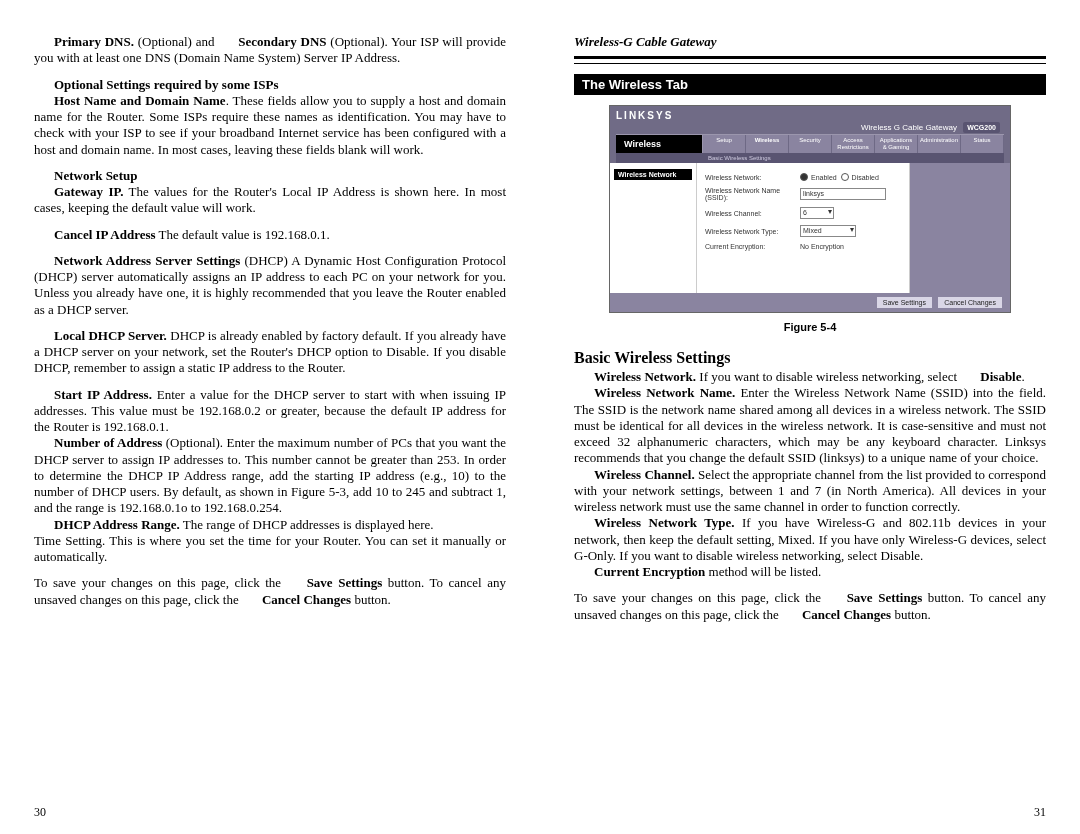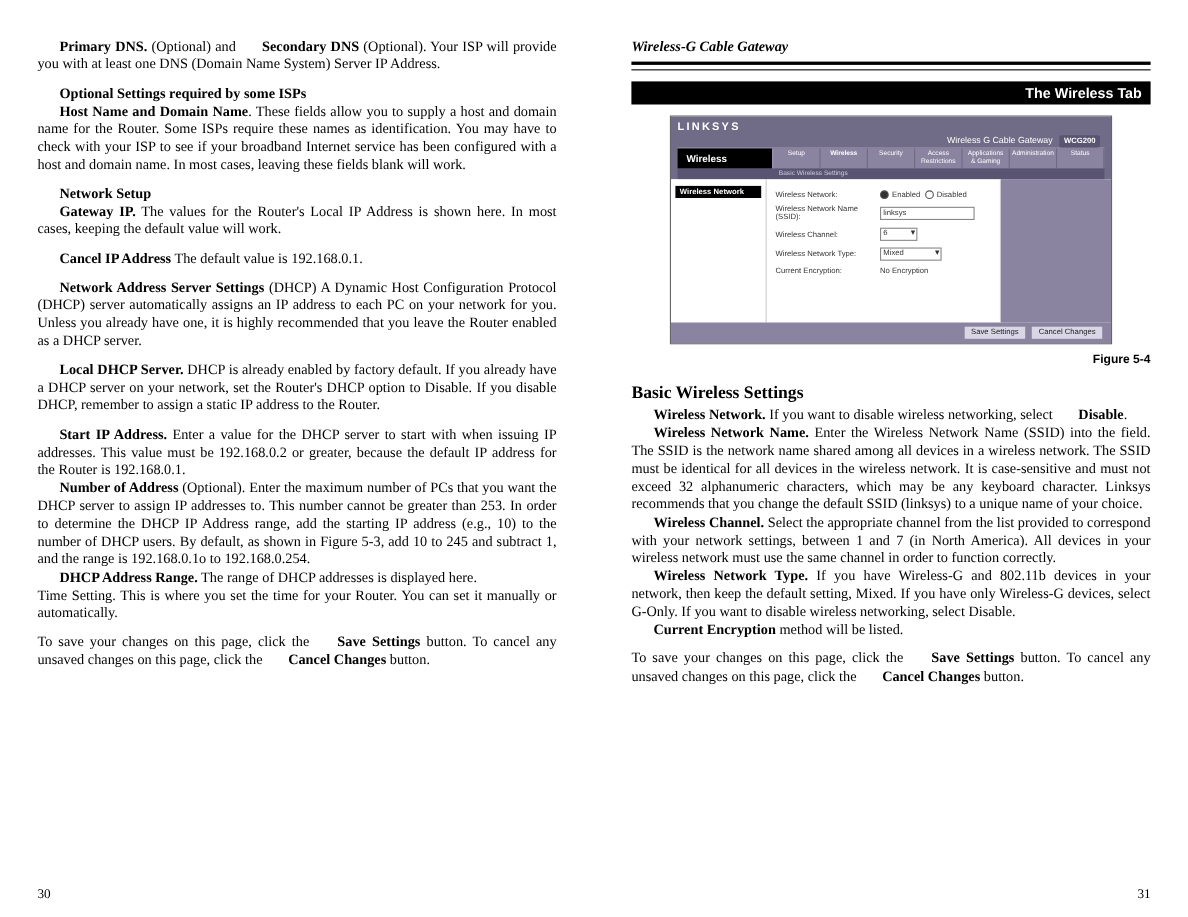--- a/index.html
+++ b/index.html
@@ -41,42 +41,41 @@
   .hr-thick { border-top: 3px solid #000; margin: 2px 0 4px 0; }
   .hr-thin { border-top: 1px solid #000; margin: 0 0 10px 0; }
   .section-bar {
     background: #000;
     color: #fff;
     font-family: Arial, Helvetica, sans-serif;
     font-weight: bold;
     font-size: 13px;
     padding: 3px 8px;
     margin-bottom: 10px;
-    text-align: right;
   }
   .page-num-left {
     position: absolute;
     left: 34px;
     bottom: 14px;
     font-size: 12px;
   }
   .page-num-right {
     position: absolute;
     right: 34px;
     bottom: 14px;
     font-size: 12px;
   }
   h3.sub {
     font-size: 16px;
     font-weight: bold;
     margin: 8px 0 2px 0;
   }
   p { margin: 0 0 10px 0; }
   .figure-caption {
-    text-align: right;
+    text-align: center;
     font-family: Arial, Helvetica, sans-serif;
     font-weight: bold;
     font-size: 11px;
     margin: 4px 0 8px 0;
   }
   
   .fig {
     border: 1px solid #666;
     width: 400px;
     margin: 0 auto 4px auto;

